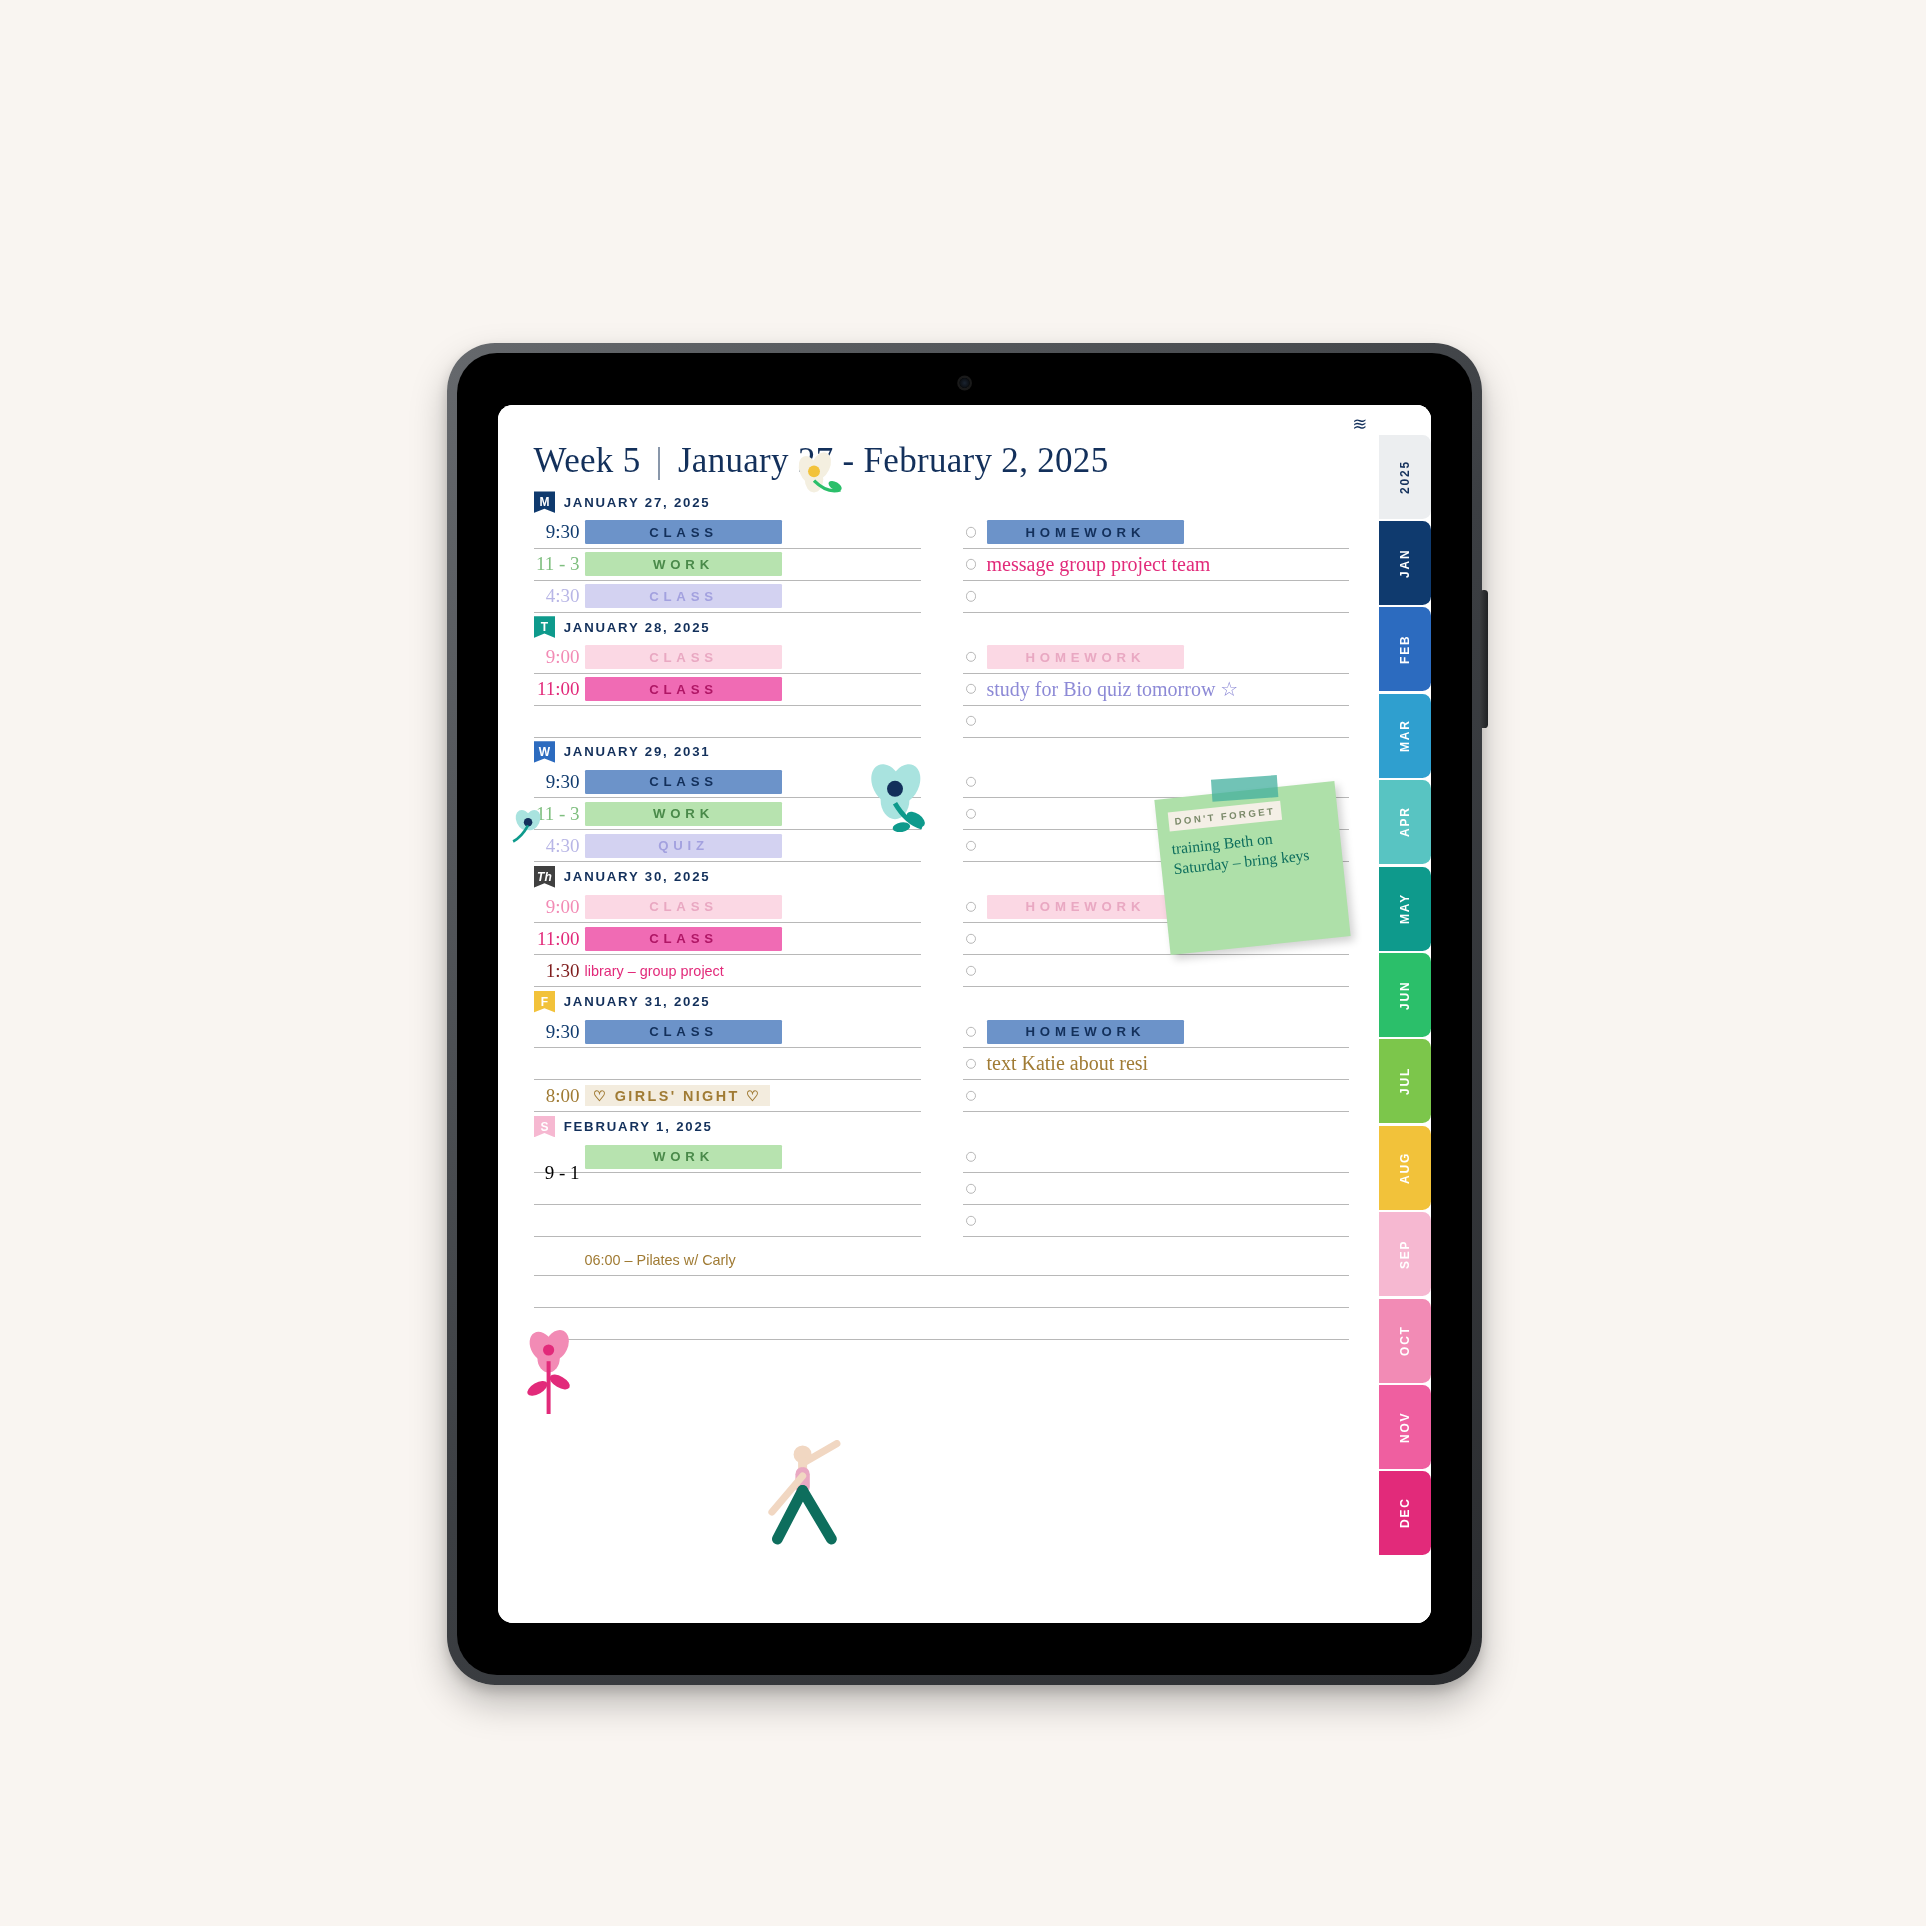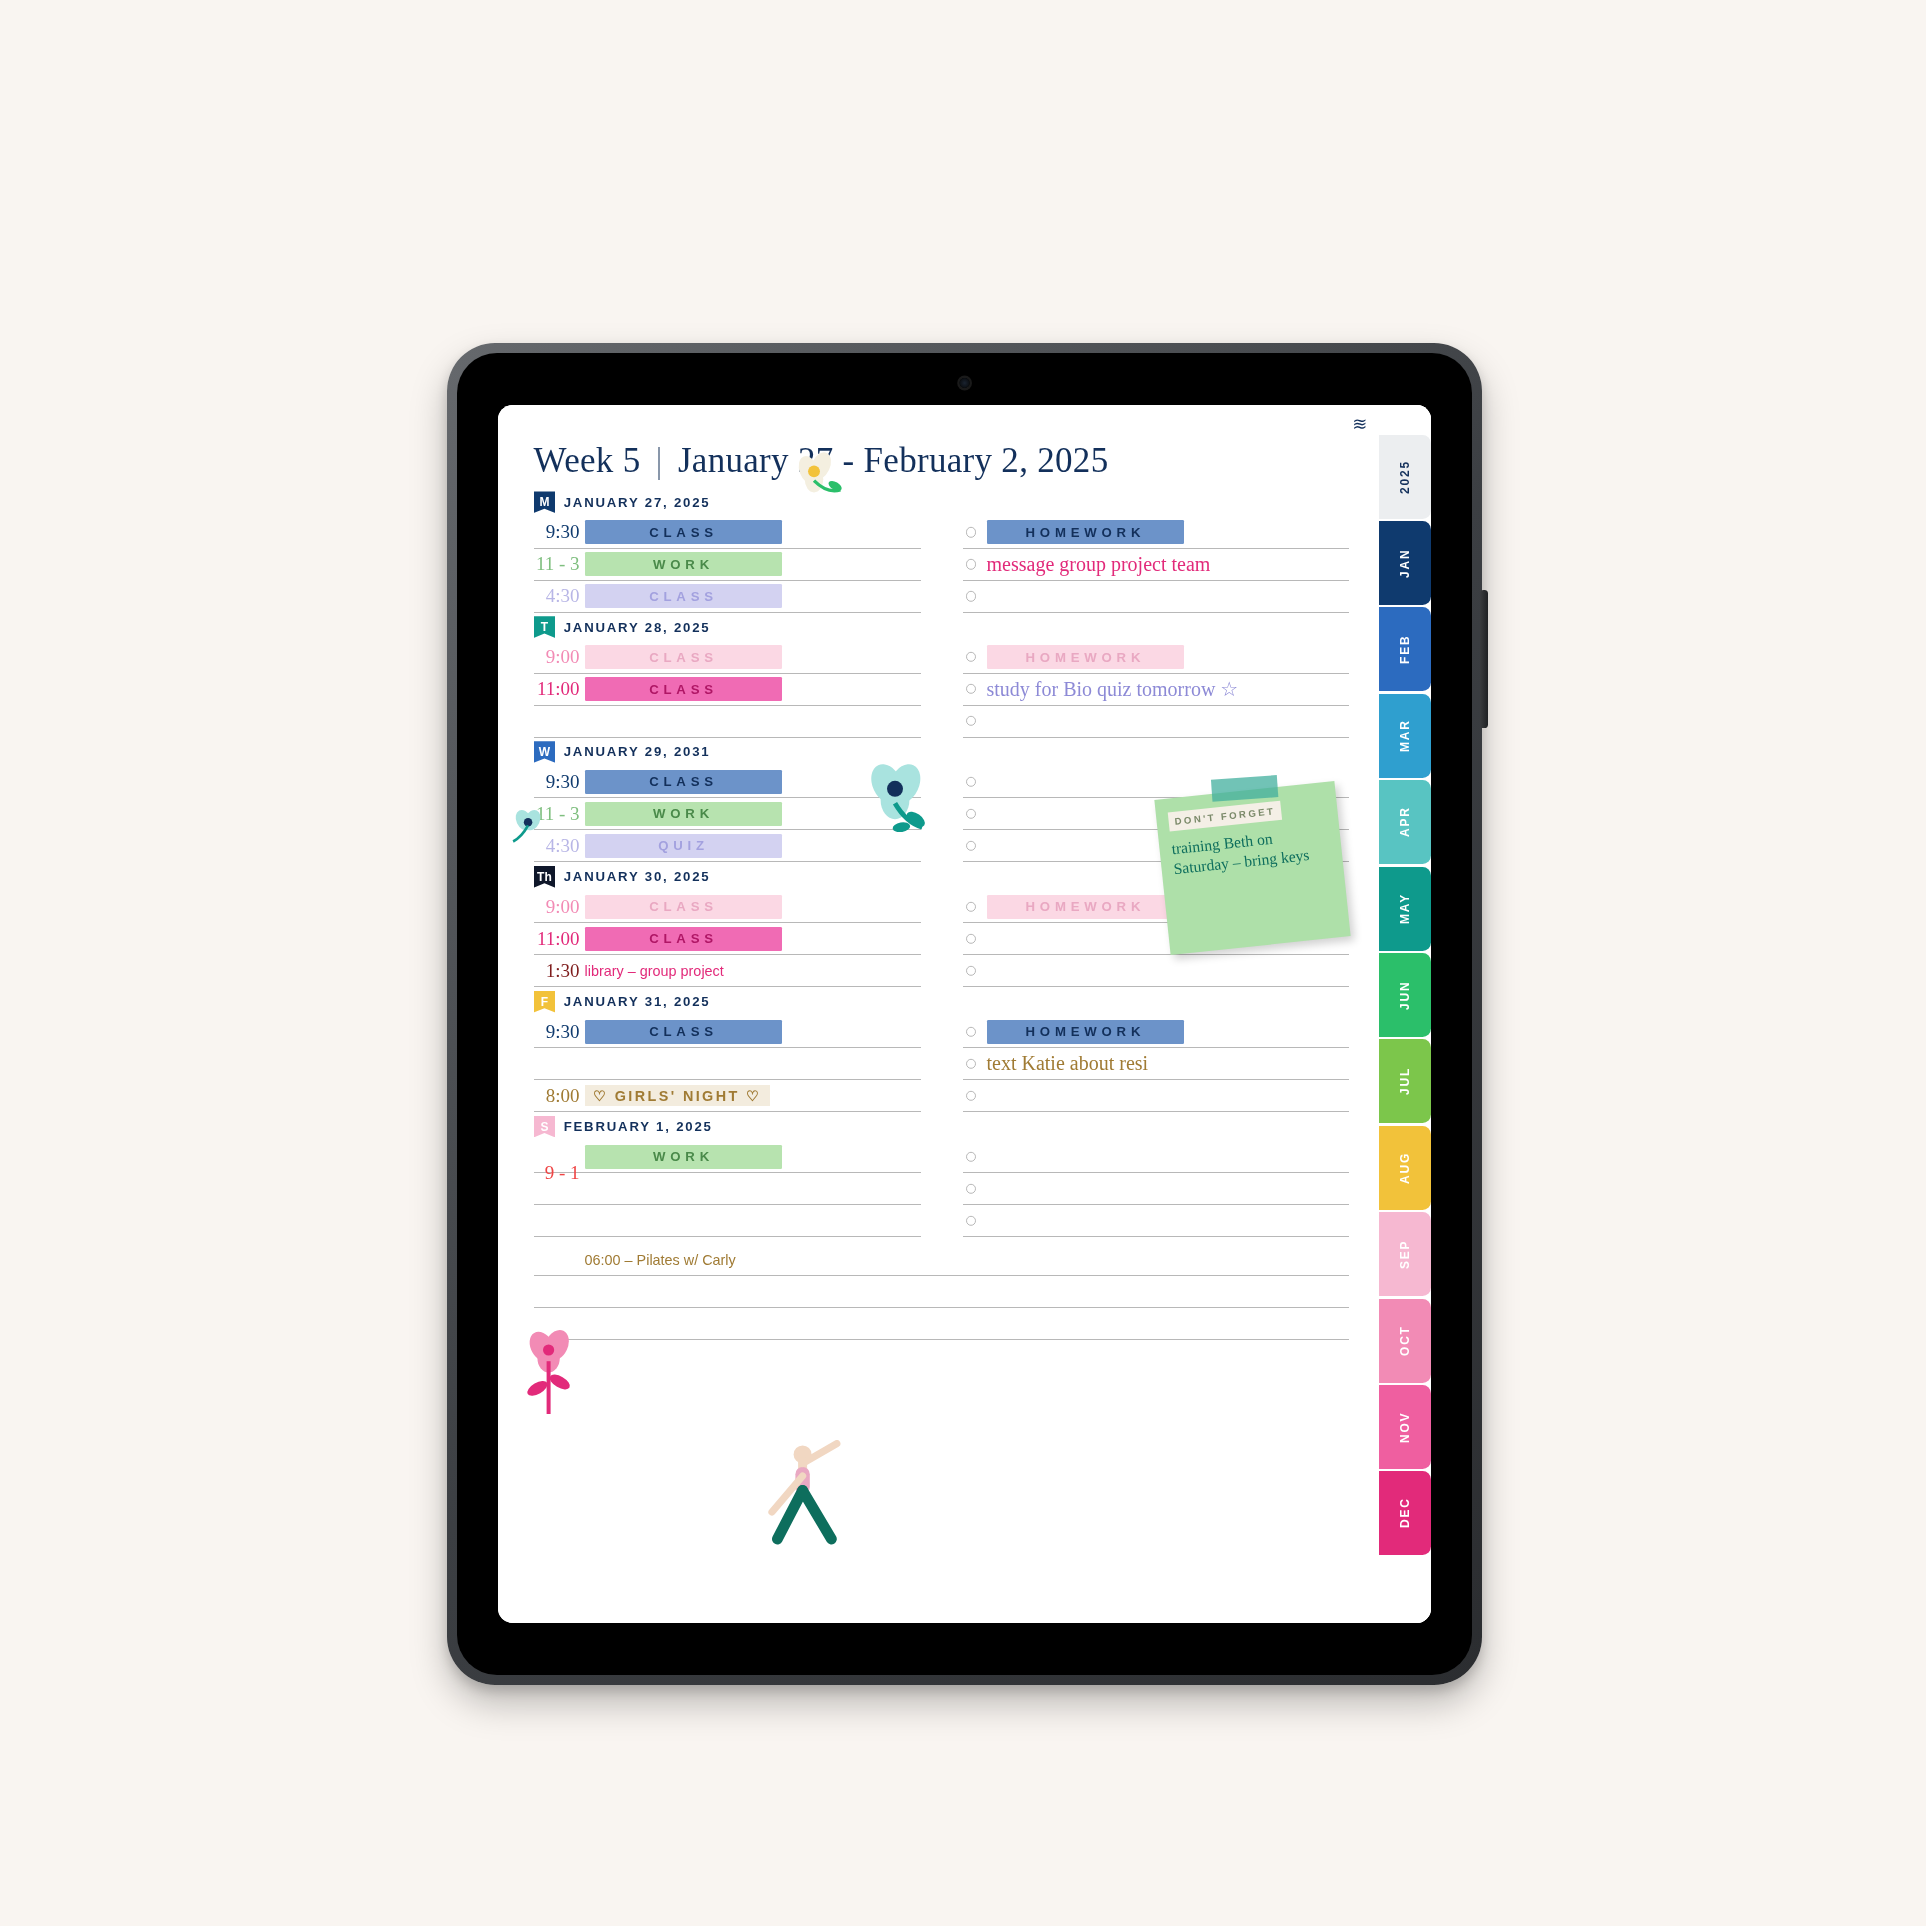--- a/index.html
+++ b/index.html
@@ -315,21 +315,21 @@
                       <span class="bullet"></span>
                     </div>
                     <div class="row">
                       <span class="bullet"></span>
                     </div>
                   </div>
                 </div>
               </div>
               <div class="day">
                 <div class="day-header">
-                  <div class="day-flag" style="background: #0f172a;">Th</div>
+                  <div class="day-flag" style="background: #404040; font-style: italic;">Th</div>
                   <span>JANUARY 30, 2025</span>
                 </div>
                 <div class="day-body">
                   <div class="col left">
                     <div class="row">
                       <span class="time" style="color: rgb(242, 139, 181);">9:00</span>
                       <span class="block" style="background: rgb(251, 216, 228); color: rgb(233, 168, 194);">CLASS</span>
                     </div>
                     <div class="row">
                       <span class="time" style="color: rgb(226, 42, 122);">11:00</span>
@@ -387,21 +387,21 @@
                 </div>
               </div>
               <div class="day">
                 <div class="day-header">
                   <div class="day-flag" style="background: rgb(246, 184, 209);">S</div>
                   <span>FEBRUARY 1, 2025</span>
                 </div>
                 <div class="day-body">
                   <div class="col left">
                     <div class="row">
-                      <span class="time" style="color: #ef4444; margin-top: 32px;">9 - 1</span>
+                      <span class="time" style="color: #000000; margin-top: 32px;">9 - 1</span>
                       <span class="block" style="background: rgb(183, 227, 175); color: rgb(74, 138, 74);">WORK</span>
                     </div>
                     <div class="row"></div>
                     <div class="row"></div>
                   </div>
                   <div class="col right">
                     <div class="row">
                       <span class="bullet"></span>
                     </div>
                     <div class="row">

